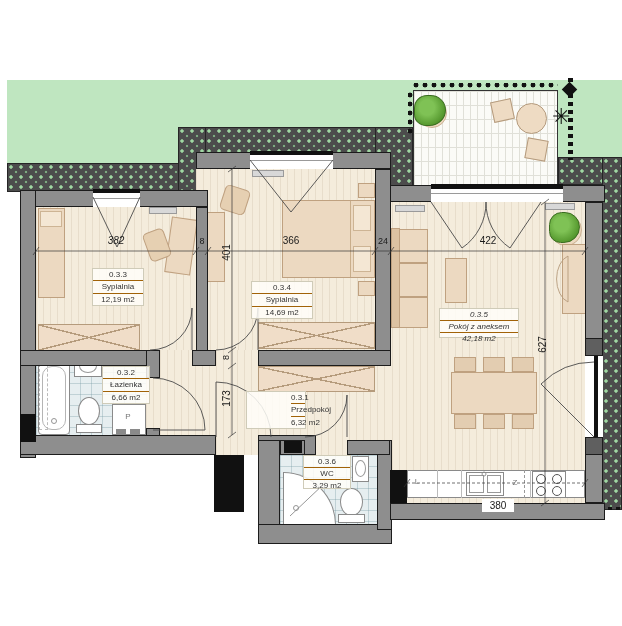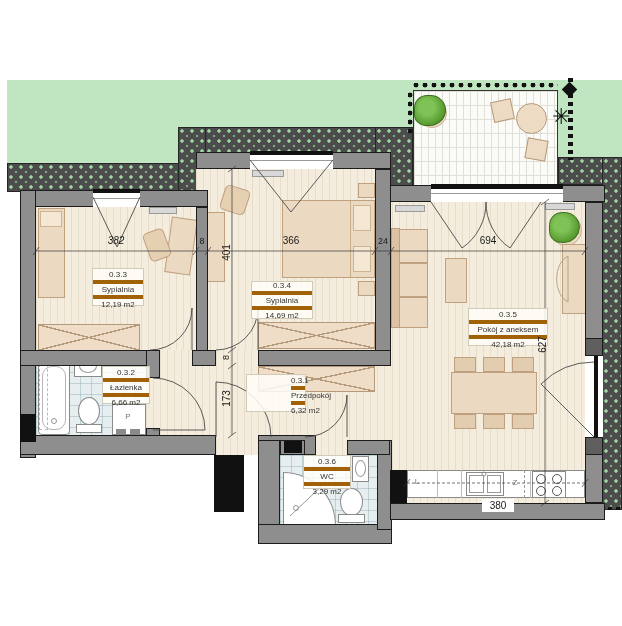--- a/index.html
+++ b/index.html
@@ -29,21 +29,21 @@
   .furnLight{background:#f4e7d4;border:1px solid #cdb494;}
   .ward{background:#f0ddc8;border:1px solid #b59b7c;
         background-image:linear-gradient(to top right,transparent calc(50% - .7px),#b59b7c calc(50% - .7px) calc(50% + .7px),transparent calc(50% + .7px)),
                          linear-gradient(to bottom right,transparent calc(50% - .7px),#b59b7c calc(50% - .7px) calc(50% + .7px),transparent calc(50% + .7px));}
   .white{background:#fff;border:1px solid #8a8a8a;}
   .radiator{background:#d8d8d8;border:1px solid #9a9a9a;}
   .glaze{background:#111;}
   .winmid{background:#9a9a9a;}
   .rlabel{background:rgba(255,254,249,.85);border:1px solid #cfcbb8;display:flex;flex-direction:column;
           font-size:8px;color:#333;text-align:center;line-height:11px;}
-  .rlabel span{border-bottom:4px solid #a16207;flex:1;white-space:nowrap;overflow:visible;}
+  .rlabel span{border-bottom:1px solid #a16207;flex:1;white-space:nowrap;overflow:visible;}
   .rlabel span:last-child{border-bottom:none;}
   .dim{font-size:10px;color:#1a1a1a;text-align:center;line-height:13px;}
   .dimV{transform:rotate(-90deg);}
   .appl{font-size:8px;color:#777;text-align:center;line-height:11px;}
   .scallopH{background-image:radial-gradient(circle at 4px 2px,#111 2.2px,transparent 2.7px);background-size:9px 7px;}
   .scallopV{background-image:radial-gradient(circle at 2px 4px,#111 2.2px,transparent 2.7px);background-size:7px 9px;}
   .dotline{background-image:linear-gradient(#111 4px,transparent 4px);background-size:5px 8px;}
   .dashend{background:repeating-linear-gradient(90deg,#111 0 4px,transparent 4px 8px);}
   .plantG{border-radius:46% 54% 58% 42%;background:radial-gradient(circle at 40% 40%,#7fc255 30%,#56992f 70%,#3f7a22 100%);border:1px solid #3a6d20;}
   .pot{border-radius:50%;background:#edd9c0;border:1px solid #cbb294;}
@@ -230,46 +230,46 @@
   <div class="abs rlabel" style="left:92px;top:268px;width:52px;height:38px;">
     <span>0.3.3</span>
     <span>Sypialnia</span>
     <span>12,19 m2</span>
   </div>
   <div class="abs rlabel" style="left:251px;top:281px;width:62px;height:38px;justify-content:center;">
     <span>0.3.4</span>
     <span>Sypialnia</span>
     <span>14,69 m2</span>
   </div>
-  <div class="abs rlabel" style="left:468px;top:308px;width:80px;height:38px;">
+  <div class="abs rlabel" style="left:439px;top:308px;width:80px;height:30px;font-style:italic;">
     <span>0.3.5</span>
     <span>Pokój z aneksem</span>
     <span>42,18 m2</span>
   </div>
   <div class="abs rlabel" style="left:102px;top:366px;width:48px;height:38px;">
     <span>0.3.2</span>
     <span>Łazienka</span>
     <span>6,66 m2</span>
   </div>
-  <div class="abs rlabel" style="left:246px;top:374px;width:60px;height:38px;padding-left:44px;">
+  <div class="abs rlabel" style="left:246px;top:391px;width:60px;height:38px;padding-left:44px;">
     <span>0.3.1</span>
     <span>Przedpokój</span>
     <span>6,32 m2</span>
   </div>
   <div class="abs rlabel" style="left:303px;top:455px;width:48px;height:34px;">
     <span>0.3.6</span>
     <span>WC</span>
     <span>3,29 m2</span>
   </div>
 
   <div class="abs dim" style="left:96px;top:234px;width:40px;font-style:italic;">382</div>
   <div class="abs dim" style="left:196px;top:235px;width:12px;font-size:9px;">8</div>
   <div class="abs dim" style="left:271px;top:234px;width:40px;">366</div>
   <div class="abs dim" style="left:373px;top:235px;width:20px;font-size:9px;">24</div>
-  <div class="abs dim" style="left:468px;top:234px;width:40px;">694</div>
+  <div class="abs dim" style="left:468px;top:234px;width:40px;">422</div>
   <div class="abs dim dimV" style="left:210px;top:246px;width:32px;">401</div>
   <div class="abs dim dimV" style="left:216px;top:351px;width:20px;font-size:9px;">8</div>
   <div class="abs dim dimV" style="left:210px;top:392px;width:32px;">173</div>
   <div class="abs dim dimV" style="left:524px;top:338px;width:36px;">627</div>
   <div class="abs dim" style="left:482px;top:471px;width:32px;background:#fff;margin-top:28px;">380</div>
 
   <div class="abs appl" style="left:411px;top:476px;width:12px;">L</div>
   <div class="abs appl" style="left:509px;top:477px;width:12px;">Z</div>
   <div class="abs appl" style="left:121px;top:411px;width:14px;">P</div>
 

